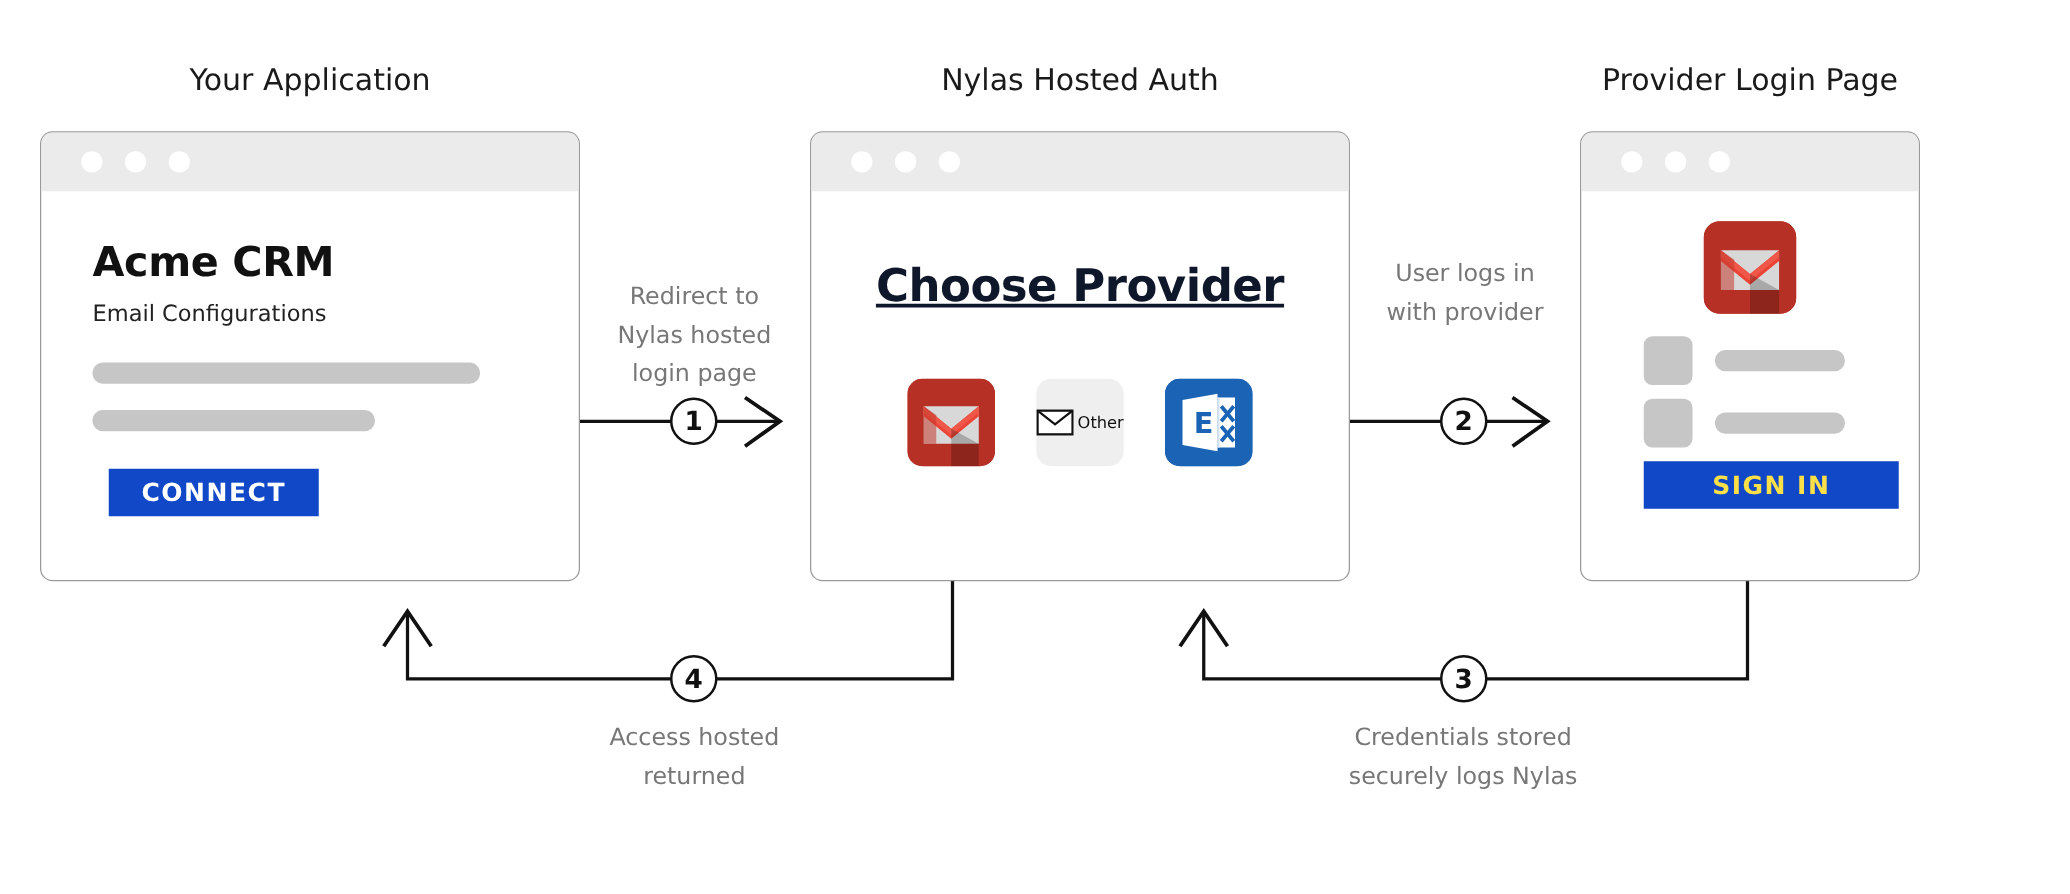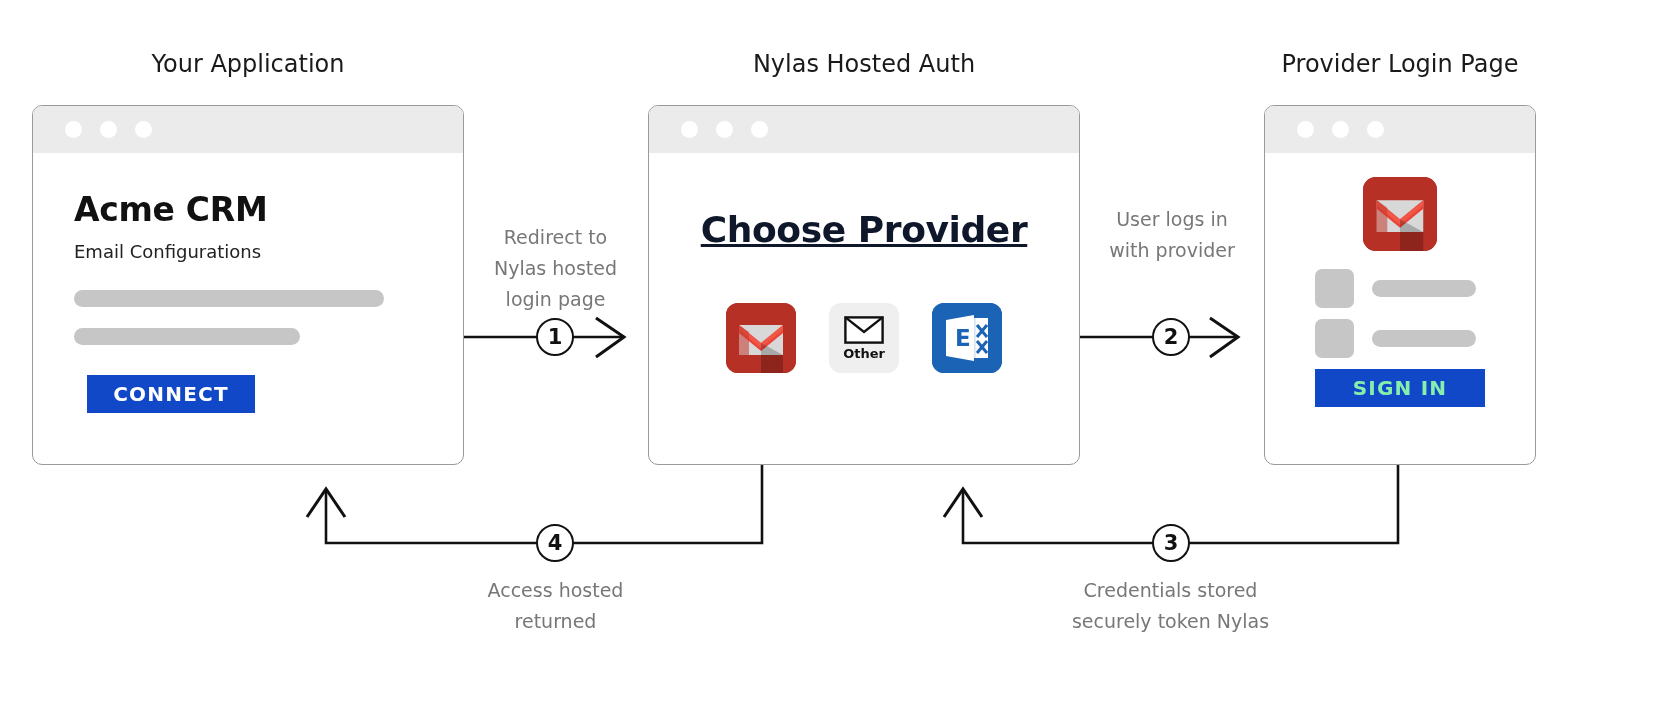--- a/index.html
+++ b/index.html
@@ -71,31 +71,31 @@
     font-size:36px;font-weight:700;color:#0f172a;
     letter-spacing:-0.4px;
     text-decoration:underline;
   }
   .providers{
     position:absolute;left:0;right:0;top:150px;
     display:flex;justify-content:center;align-items:center;gap:33px;
   }
   .tile{width:70px;height:70px;border-radius:12px;position:relative;box-sizing:border-box;}
   .tile-gmail{background:#b63025;}
-  .tile-other{background:#efefef;display:flex;flex-direction:column;align-items:center;justify-content:center;gap:3px;font-weight:bold;}
+  .tile-other{background:#efefef;display:flex;flex-direction:row;align-items:center;justify-content:flex-start;gap:3px;}
   .tile-exchange{background:#1b63b4;}
   .other-label{font-size:13px;color:#111;line-height:1;}
 
   
   .gmail-big{position:absolute;left:50%;transform:translateX(-50%);top:24px;width:74px;height:74px;border-radius:13px;background:#b63025;}
   .sq{position:absolute;background:#c6c6c6;border-radius:7px;width:39px;height:39px;}
   .btn-signin{
     position:absolute;left:50px;top:216px;
-    width:170px;height:38px;
-    background:#1048c8;color:#86efac;
+    width:204px;height:38px;
+    background:#1048c8;color:#fde047;
     font-size:20px;font-weight:700;letter-spacing:1.2px;
     display:flex;align-items:center;justify-content:center;
   }
 
   
   .caption{
     position:absolute;
     font-size:19px;color:#777777;
     text-align:center;line-height:1.62;
     white-space:pre-line;
@@ -229,20 +229,20 @@
   </div>
 
   <div class="caption" style="left:463px;width:185px;top:175px;margin-top:47px;">Redirect to
 Nylas hosted
 login page</div>
   <div class="caption" style="left:1080px;width:184px;top:204px;">User logs in
 with provider</div>
   <div class="caption" style="left:438px;width:235px;top:575px;">Access hosted
 returned</div>
   <div class="caption" style="left:1033px;width:275px;top:575px;">Credentials stored
-securely token Nylas</div>
+securely logs Nylas</div>
 
   <div class="step" style="left:536px;top:318px;">1</div>
   <div class="step" style="left:1152px;top:318px;">2</div>
   <div class="step" style="left:536px;top:524px;">4</div>
   <div class="step" style="left:1152px;top:524px;">3</div>
 
 </div>
 
 </body></html>

